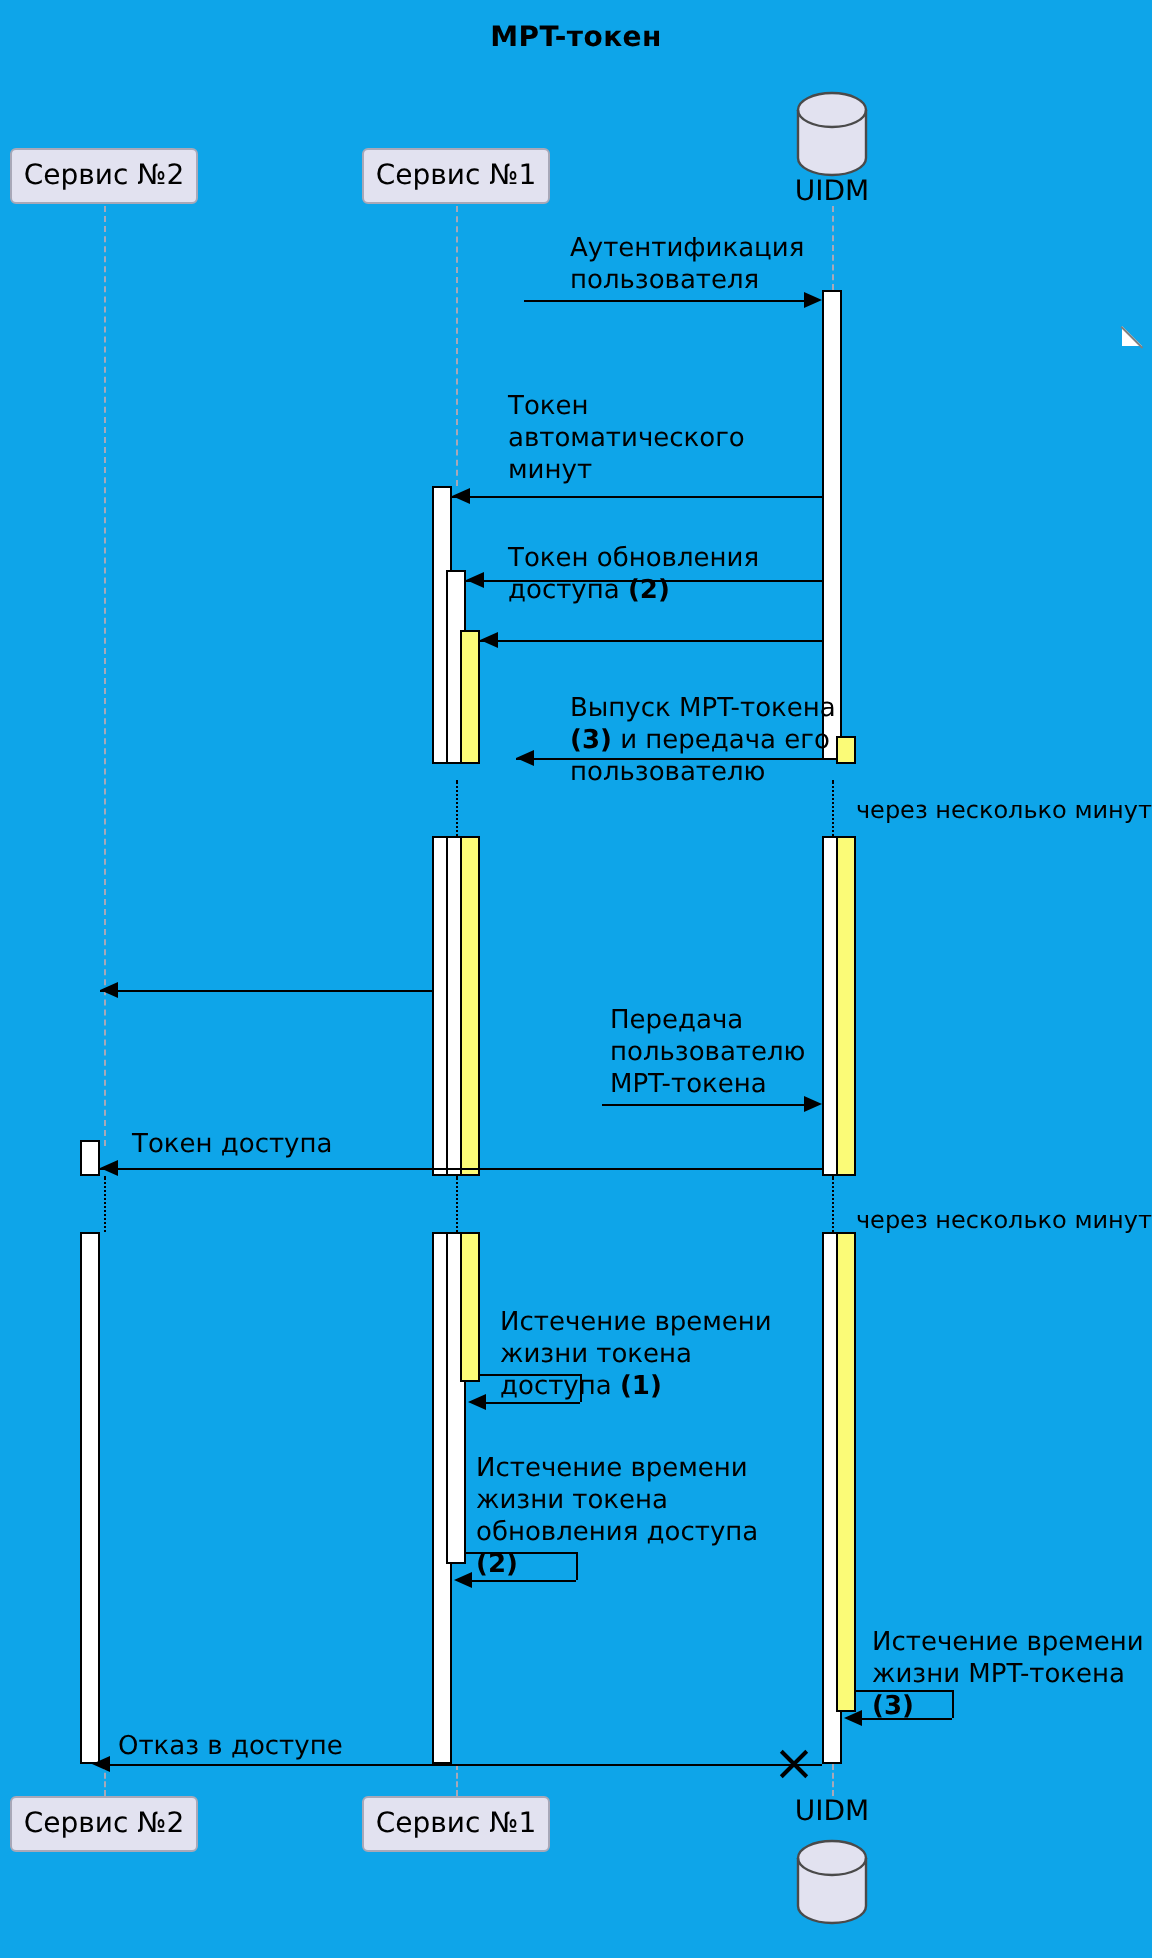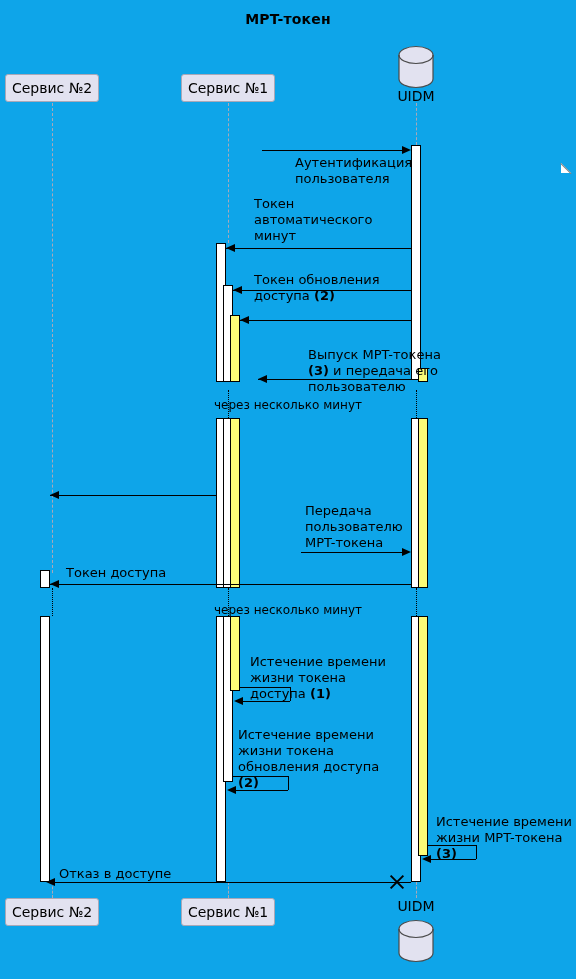--- a/index.html
+++ b/index.html
@@ -132,21 +132,21 @@
     height: 0;
     border-top: 1px solid #808080;
     transform-origin: 0 0;
     transform: rotate(45deg);
   }
   
   .delaytext {
     position: absolute;
     width: 576px;
     left: 0;
-    text-align: center;
+    text-align: right;
     font-size: 12px;
     color: #000000;
   }
   
   .cross {
     position: absolute;
     width: 18px;
     height: 18px;
   }
   .cross i {
@@ -219,21 +219,21 @@
   <div class="act" style="left:40px; top:616px; height:266px;"></div>
   <div class="act" style="left:40px; top:570px; height:18px;"></div>
 
   <div class="act" style="left:216px; top:616px; height:266px;"></div>
   <div class="act" style="left:223px; top:616px; height:166px;"></div>
   <div class="act yellow" style="left:230px; top:616px; height:75px;"></div>
 
   <div class="act" style="left:411px; top:616px; height:266px;"></div>
   <div class="act yellow" style="left:418px; top:616px; height:240px;"></div>
 
-  <div class="msgtext" style="left:295px; top:117px; width:150px;margin-top:38px;">Аутентификация
+  <div class="msgtext" style="left:285px; top:117px; width:150px;">Аутентификация
 пользователя</div>
   <div class="msgline" style="left:262px; top:150px; width:145px;"></div>
   <div class="arrowhead arrow-right" style="left:402px; top:146px;"></div>
 
   <div class="note-fold" style="left:561px; top:163px;"></div>
   <div class="note-fold-line" style="left:561px; top:163px;"></div>
 
   <div class="msgtext" style="left:254px; top:196px; width:160px;">Токен
 автоматического
 минут</div>
@@ -243,21 +243,21 @@
   <div class="msgtext" style="left:254px; top:256px; width:170px;">
     <span>Токен обновления
 доступа <b>(2)</b></span>
   </div>
   <div class="msgline" style="left:233px; top:290px; width:178px;"></div>
   <div class="arrowhead arrow-left" style="left:233px; top:286px;"></div>
 
   <div class="msgline" style="left:240px; top:320px; width:171px;"></div>
   <div class="arrowhead arrow-left" style="left:240px; top:316px;"></div>
 
-  <div class="msgtext" style="left:285px; top:331px; width:165px;margin-left:23px;">
+  <div class="msgtext" style="left:285px; top:331px; width:165px;">
     <span>Выпуск MPT-токена
 <b>(3)</b> и передача его
 пользователю</span>
   </div>
   <div class="msgline" style="left:258px; top:379px; width:153px;"></div>
   <div class="arrowhead arrow-left" style="left:258px; top:375px;"></div>
 
   <div class="delaytext" style="top:398px;">через несколько минут</div>
 
   <div class="msgline" style="left:50px; top:495px; width:167px;"></div>

